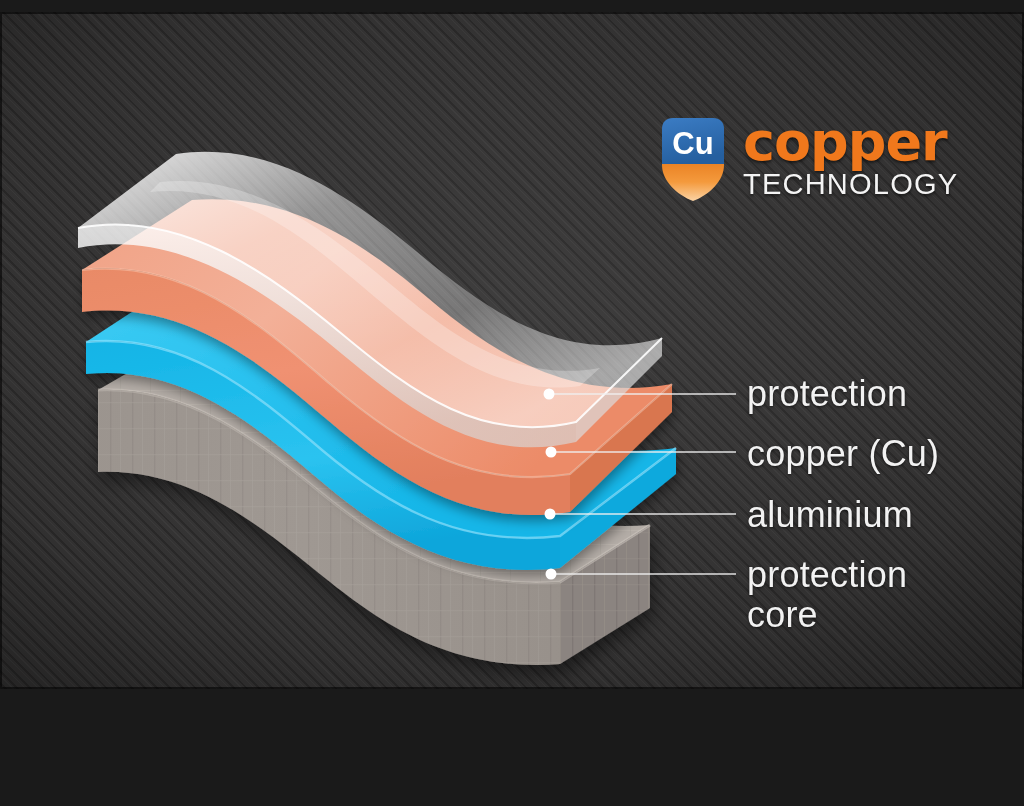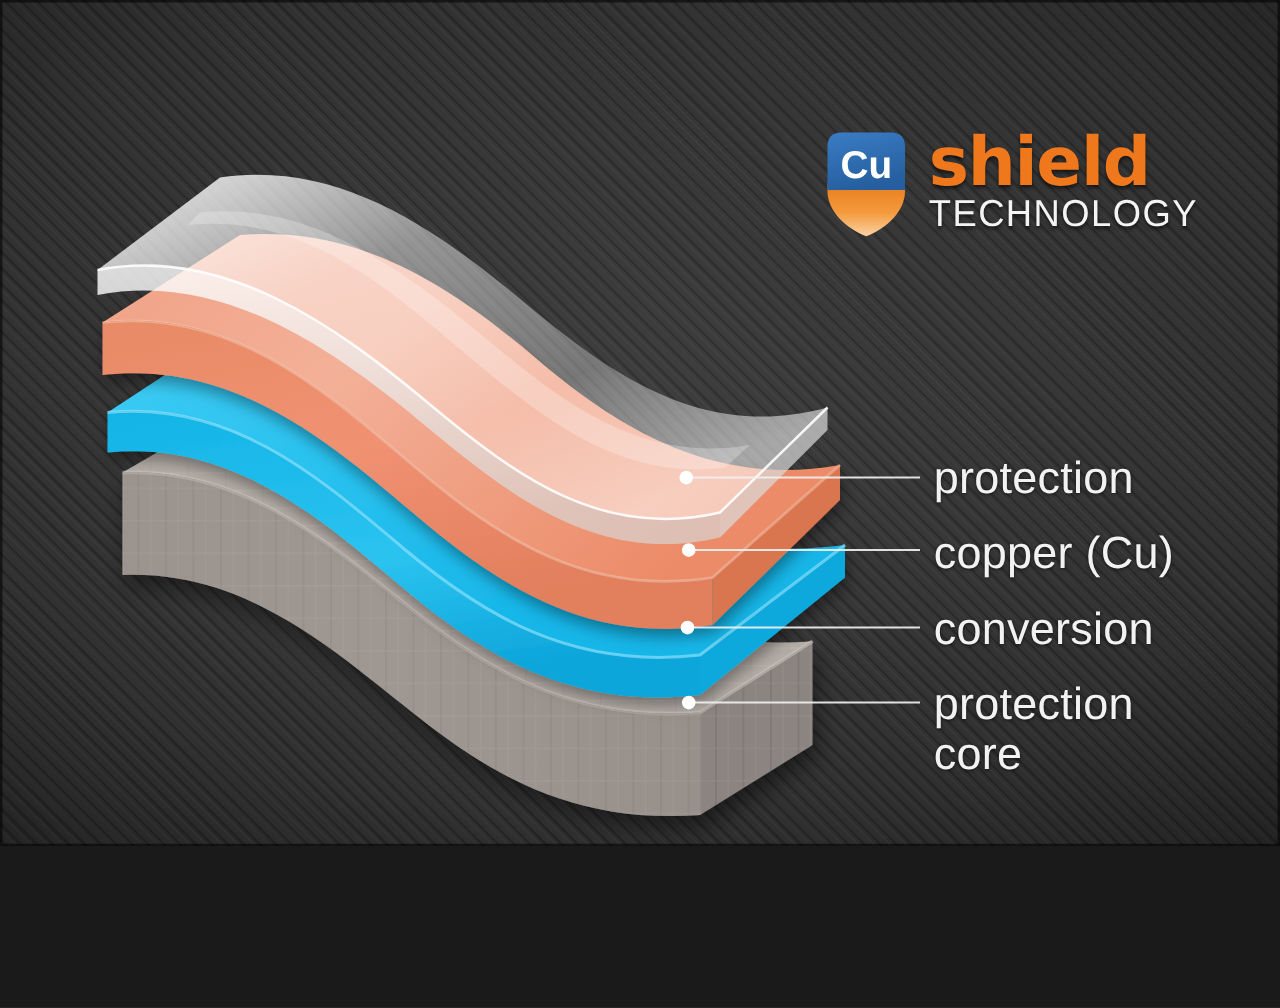--- a/index.html
+++ b/index.html
@@ -7,20 +7,21 @@
     padding: 0;
     background: #1a1a1a;
   }
   #stage {
     position: relative;
     width: 1024px;
     height: 677px;
     overflow: hidden;
     background-color: #333232;
     font-family: "Liberation Sans", sans-serif;
+    margin-top: 12px;
   }
   
   #bg-texture {
     position: absolute;
     inset: 0;
     background-color: #343333;
     background-image:
       repeating-linear-gradient(45deg,
         rgba(255,255,255,0.035) 0px,
         rgba(255,255,255,0.035) 1px,
@@ -299,25 +300,25 @@
           <stop offset="0" stop-color="#e87d1e"></stop>
           <stop offset="0.55" stop-color="#f49a3d"></stop>
           <stop offset="1" stop-color="#fbd3a4"></stop>
         </linearGradient>
       </defs>
       <path fill="url(#shield-orange)" d="M 5,44 L 67,44 L 67,50 C 67,66 52,80 36,86 C 20,80 5,66 5,50 Z"></path>
       <path fill="url(#shield-blue)" d="M 5,14 C 5,7 9,3 16,3 L 56,3 C 63,3 67,7 67,14 L 67,49 L 5,49 Z"></path>
       <text x="36" y="39" text-anchor="middle" font-family="Liberation Sans, sans-serif" font-size="31" font-weight="bold" fill="#ffffff">Cu</text>
     </svg>
     <div id="logo-words">
-      <div id="logo-shield-word">shield</div>
+      <div id="logo-shield-word">copper</div>
       <div id="logo-tech-word">TECHNOLOGY</div>
     </div>
   </div>
 
   <div class="callout" id="callout-protection">protection</div>
   <div class="callout" id="callout-copper">copper (Cu)</div>
-  <div class="callout" id="callout-conversion">conversion</div>
+  <div class="callout" id="callout-conversion">aluminium</div>
   <div class="callout" id="callout-aluminium">protection
 core</div>
 
   <div id="bg-border"></div>
 </div>
 
 </body></html>

